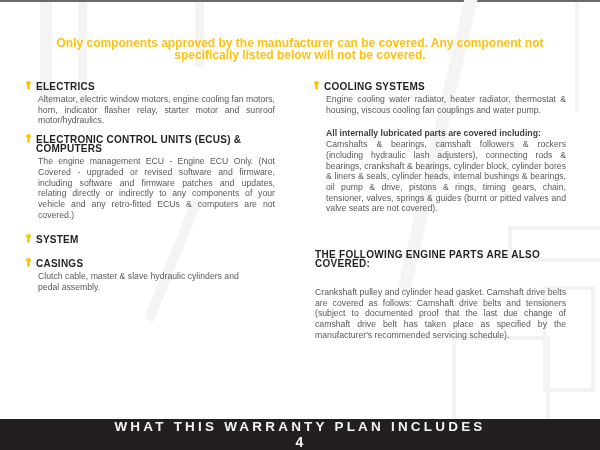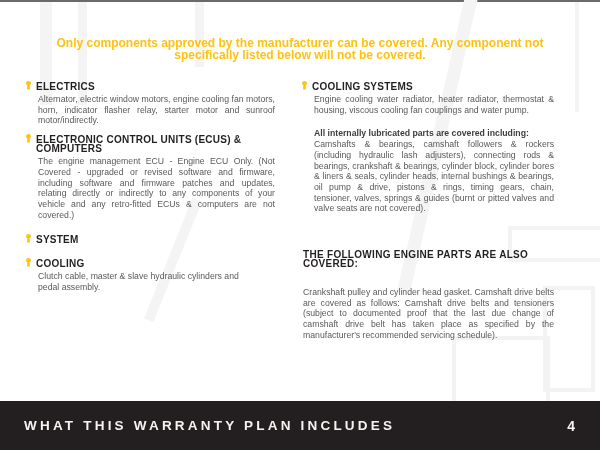--- a/index.html
+++ b/index.html
@@ -21,21 +21,21 @@
   
   .intro{
     position:absolute;top:38px;left:28px;width:544px;
     text-align:center;
     font-size:12px;line-height:11.5px;font-weight:bold;
     color:#ffc20e;
   }
   
   .col{position:absolute;top:82px;}
   .col-left{left:25px;width:250px;}
-  .col-right{left:301px;width:253px;}
+  .col-right{left:313px;width:253px;}
   .section{margin-bottom:9px;}
   .sec-head{
     display:flex;align-items:flex-start;gap:4px;
     margin-bottom:3px;
   }
   .bullet{flex:0 0 auto;width:7px;height:9px;margin-top:-1px;}
   .sec-title{
     font-size:10px;font-weight:bold;letter-spacing:.25px;
     color:#231f20;line-height:9px;
   }
@@ -49,24 +49,24 @@
   .sec-lead{
     margin:0 0 0 13px;
     font-size:8.7px;line-height:10.7px;
     font-weight:bold;color:#3d3d3f;
   }
   .standalone{margin-top:36px;}
   .standalone .sec-title{margin-left:2px;letter-spacing:.3px;}
   .standalone .sec-body{margin:19px 0 0 2px;}
   
   .footer{
-    position:absolute;left:0;bottom:0;width:600px;height:49px;
+    position:absolute;left:0;bottom:0;width:600px;height:31px;
     background:#231f20;
     display:flex;align-items:center;justify-content:space-between;
-    padding:0 24px;box-sizing:border-box;
+    padding:0 24px;box-sizing:border-box;flex-direction:column;
   }
   .footer-title{
     color:#f5f3ef;font-size:13.5px;font-weight:bold;
     letter-spacing:3.2px;
   }
   .footer-page{
     color:#f5f3ef;font-size:14px;font-weight:bold;letter-spacing:1px;
   }
 </style>
 </head>
@@ -90,21 +90,21 @@
 
   <div class="col col-left">
 
     <div class="section">
       <div class="sec-head">
         <svg class="bullet" viewBox="0 0 7 9">
             <path d="M3.5 0 C2 0 1 1 1 2.3 C1 3.2 1.5 3.8 2.3 4.1 L2.1 8.6 L4.9 8.6 L4.7 4.1 C5.5 3.8 6 3.2 6 2.3 C6 1 5 0 3.5 0 Z" fill="#ffc20e"></path>
           </svg>
         <div class="sec-title">ELECTRICS</div>
       </div>
-      <p class="sec-body">Alternator, electric window motors, engine cooling fan motors, horn, indicator flasher relay, starter motor and sunroof motor/indirectly.</p>
+      <p class="sec-body">Alternator, electric window motors, engine cooling fan motors, horn, indicator flasher relay, starter motor and sunroof motor/hydraulics.</p>
     </div>
 
     <div class="section">
       <div class="sec-head">
         <svg class="bullet" viewBox="0 0 7 9">
             <path d="M3.5 0 C2 0 1 1 1 2.3 C1 3.2 1.5 3.8 2.3 4.1 L2.1 8.6 L4.9 8.6 L4.7 4.1 C5.5 3.8 6 3.2 6 2.3 C6 1 5 0 3.5 0 Z" fill="#ffc20e"></path>
           </svg>
         <div class="sec-title">ELECTRONIC CONTROL UNITS (ECUS) &amp; COMPUTERS</div>
       </div>
       <p class="sec-body">The engine management ECU - Engine ECU Only.  (Not Covered - upgraded or revised software and firmware, including software and firmware patches and updates, relating directly or indirectly to any components of your vehicle and any retro-fitted ECUs &amp; computers are not covered.)</p>
@@ -118,21 +118,21 @@
           </svg>
         <div class="sec-title">SYSTEM</div>
       </div>
     </div>
 
     <div class="section" style="margin-top:15px;">
       <div class="sec-head">
         <svg class="bullet" viewBox="0 0 7 9">
             <path d="M3.5 0 C2 0 1 1 1 2.3 C1 3.2 1.5 3.8 2.3 4.1 L2.1 8.6 L4.9 8.6 L4.7 4.1 C5.5 3.8 6 3.2 6 2.3 C6 1 5 0 3.5 0 Z" fill="#ffc20e"></path>
           </svg>
-        <div class="sec-title">COOLING</div>
+        <div class="sec-title">CASINGS</div>
       </div>
       <p class="sec-body no-justify" style="width:215px;">Clutch cable, master &amp; slave hydraulic cylinders and pedal assembly.</p>
     </div>
 
   </div>
 
   <div class="col col-right">
 
     <div class="section">
       <div class="sec-head">

